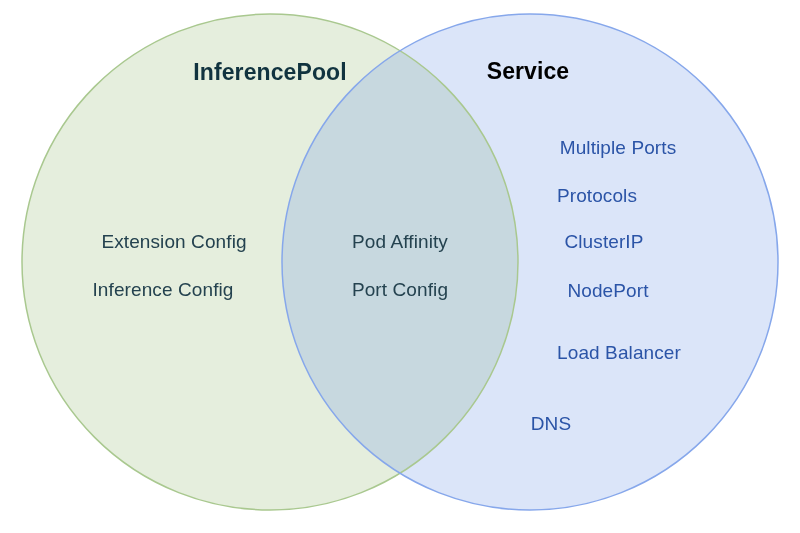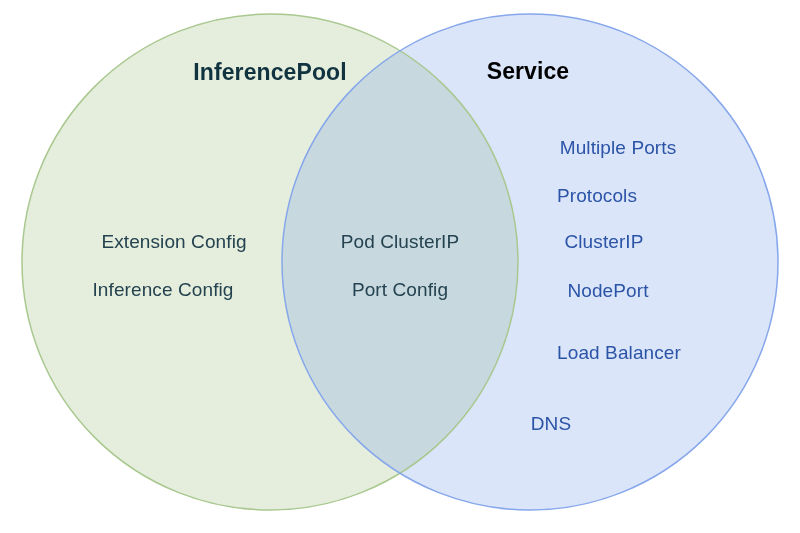--- a/index.html
+++ b/index.html
@@ -70,21 +70,21 @@
   </svg>
 
   <div class="label circle-title title-green pos-title-left">InferencePool</div>
 
   <div class="label circle-title title-blue pos-title-right">Service</div>
 
   <div class="label item item-teal pos-ext-config">Extension Config</div>
 
   <div class="label item item-teal pos-inf-config">Inference Config</div>
 
-  <div class="label item item-teal pos-pod-selector">Pod ClusterIP</div>
+  <div class="label item item-teal pos-pod-selector">Pod Affinity</div>
 
   <div class="label item item-teal pos-port-config">Port Config</div>
 
   <div class="label item item-blue pos-multi-ports">Multiple Ports</div>
 
   <div class="label item item-blue pos-protocols">Protocols</div>
 
   <div class="label item item-blue pos-clusterip">ClusterIP</div>
 
   <div class="label item item-blue pos-nodeport">NodePort</div>

